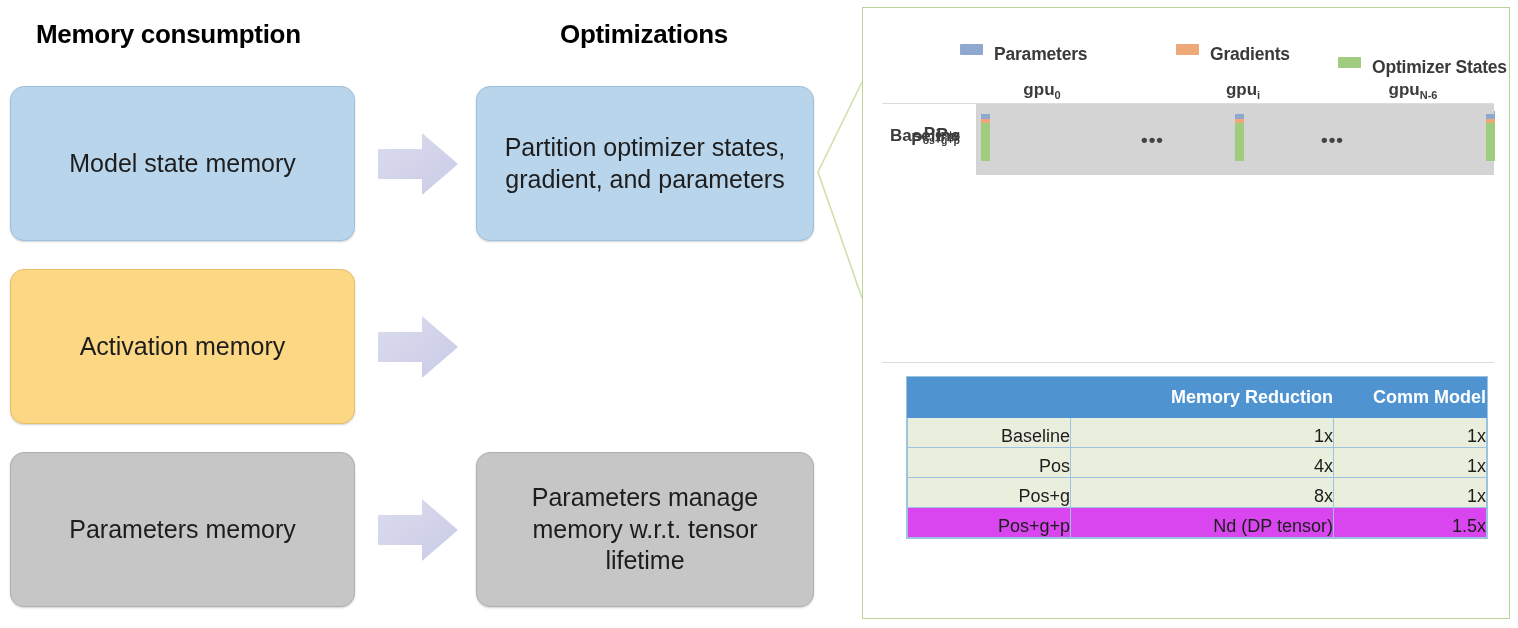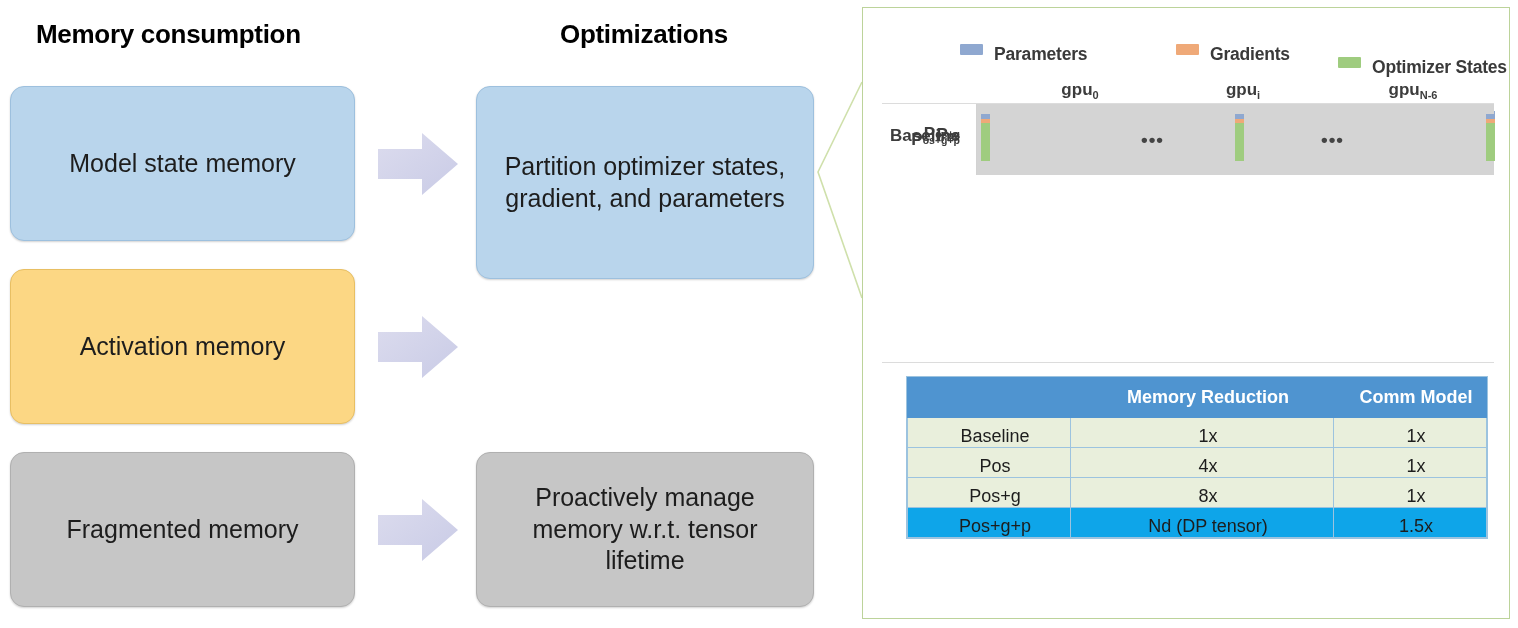--- a/index.html
+++ b/index.html
@@ -37,21 +37,21 @@
     box-sizing:border-box;
     box-shadow:0 1px 2px rgba(0,0,0,.18);
   }
   .blue  {background:#b9d5ec;border:1px solid #9dc0de;}
   .amber {background:#fcd784;border:1px solid #e8bf63;}
   .gray  {background:#c6c6c6;border:1px solid #b0b0b0;}
 
   #b-l1{left:10px;  top:86px;  width:345px;height:155px;}
   #b-l2{left:10px;  top:269px; width:345px;height:155px;}
   #b-l3{left:10px;  top:452px; width:345px;height:155px;}
-  #b-m1{left:476px; top:86px;  width:338px;height:193px;}
+  #b-m1{left:476px; top:86px;  width:338px;height:155px;}
   #b-m2{left:476px; top:269px; width:338px;height:155px;}
   #b-m3{left:476px; top:452px; width:338px;height:155px;}
 
   
   .arrow{position:absolute;width:84px;height:70px;}
   #a1{left:376px;top:129px;}
   #a2{left:376px;top:312px;}
   #a3{left:376px;top:495px;}
 
   
@@ -75,21 +75,21 @@
   #lg1{left:278px;top:3px;}
   #lg2{left:440px;top:16px;}
 
   
   .gpu-lab{
     position:absolute;top:80px;
     font-size:17px;color:#3c3c3c;font-weight:600;
     white-space:nowrap;text-align:center;width:150px;
   }
   .gpu-lab sub{font-size:11px;}
-  #g0{left:1005px;}
+  #g0{left:967px;}
   #g1{left:1168px;}
   #g2{left:1338px;}
 
   
   #chart{position:absolute;left:882px;top:103px;width:612px;height:262px;}
   .crow{position:absolute;left:0;width:612px;box-sizing:border-box;}
   #r0{top:0;  height:65px;}
   #r1{top:65; height:62px;border-top:1px solid #dcdcdc;}
   #r2{top:127;height:60px;border-top:1px solid #dcdcdc;}
   #r3{top:187;height:72px;border-top:1px solid #dcdcdc;}
@@ -127,64 +127,64 @@
   .stub{width:9px;}
 
   
   #tbl{
     position:absolute;left:907px;top:377px;width:580px;
     border-collapse:collapse;
     font-size:18px;
     box-shadow:0 0 0 1px #9cc3df;
   }
   #tbl th,#tbl td{
-    text-align:center;padding:8px 0 0 12px;
+    text-align:right;padding:8px 0 0 12px;
     border:1px solid #9cc3df;
     white-space:nowrap;
   }
   #tbl thead th{
     background:#4f94d0;color:#ffffff;font-weight:bold;
     border-color:#4f94d0;padding-top:9px;padding-bottom:9px;
   }
   #tbl tbody tr{background:#e9efdc;}
-  #tbl tbody tr.hl{background:#0ea5e9;}
+  #tbl tbody tr.hl{background:#d946ef;}
   #tbl tbody td{color:#1d1d1d;}
   .c-name{width:150px;}
   .c-mem{width:250px;}
 </style>
 </head>
 <body>
 
 <div class="stage">
 
   <div class="col-title" id="t-left">Memory consumption</div>
   <div class="col-title" id="t-mid">Optimizations</div>
 
   <div class="fbox amber" id="b-l2">Activation memory</div>
   <div class="fbox blue" id="b-l1">Model state memory</div>
-  <div class="fbox gray" id="b-l3">Fragmented memory</div>
+  <div class="fbox gray" id="b-l3">Parameters memory</div>
 
   <svg class="arrow" id="a1" viewBox="0 0 84 70">
     <defs>
         <linearGradient id="ag" x1="0" y1="0" x2="1" y2="1">
       <stop offset="0%" stop-color="#dcdcee"></stop>
           <stop offset="100%" stop-color="#c9cbe6"></stop>
     </linearGradient>
       </defs>
     <path d="M2 20 L46 20 L46 4 L82 35 L46 66 L46 50 L2 50 Z" fill="url(#ag)"></path>
   </svg>
   <svg class="arrow" id="a2" viewBox="0 0 84 70">
     <path d="M2 20 L46 20 L46 4 L82 35 L46 66 L46 50 L2 50 Z" fill="url(#ag)"></path>
   </svg>
   <svg class="arrow" id="a3" viewBox="0 0 84 70">
     <path d="M2 20 L46 20 L46 4 L82 35 L46 66 L46 50 L2 50 Z" fill="url(#ag)"></path>
   </svg>
 
   <div class="fbox blue" id="b-m1">Partition optimizer states, gradient, and parameters</div>
-  <div class="fbox gray" id="b-m3">Proactively manage memory w.r.t. tensor lifetime</div>
+  <div class="fbox gray" id="b-m3">Parameters manage memory w.r.t. tensor lifetime</div>
 
   <svg id="connector" viewBox="0 0 70 220">
     <path d="M56 2 L12 92 L56 218" fill="none" stroke="#cfe0ab" stroke-width="1.6"></path>
   </svg>
 
   <div id="panel"></div>
 
   <div id="legend">
     <div class="lg-item" id="lg0">
       <span class="lg-sw sw-p"></span>

